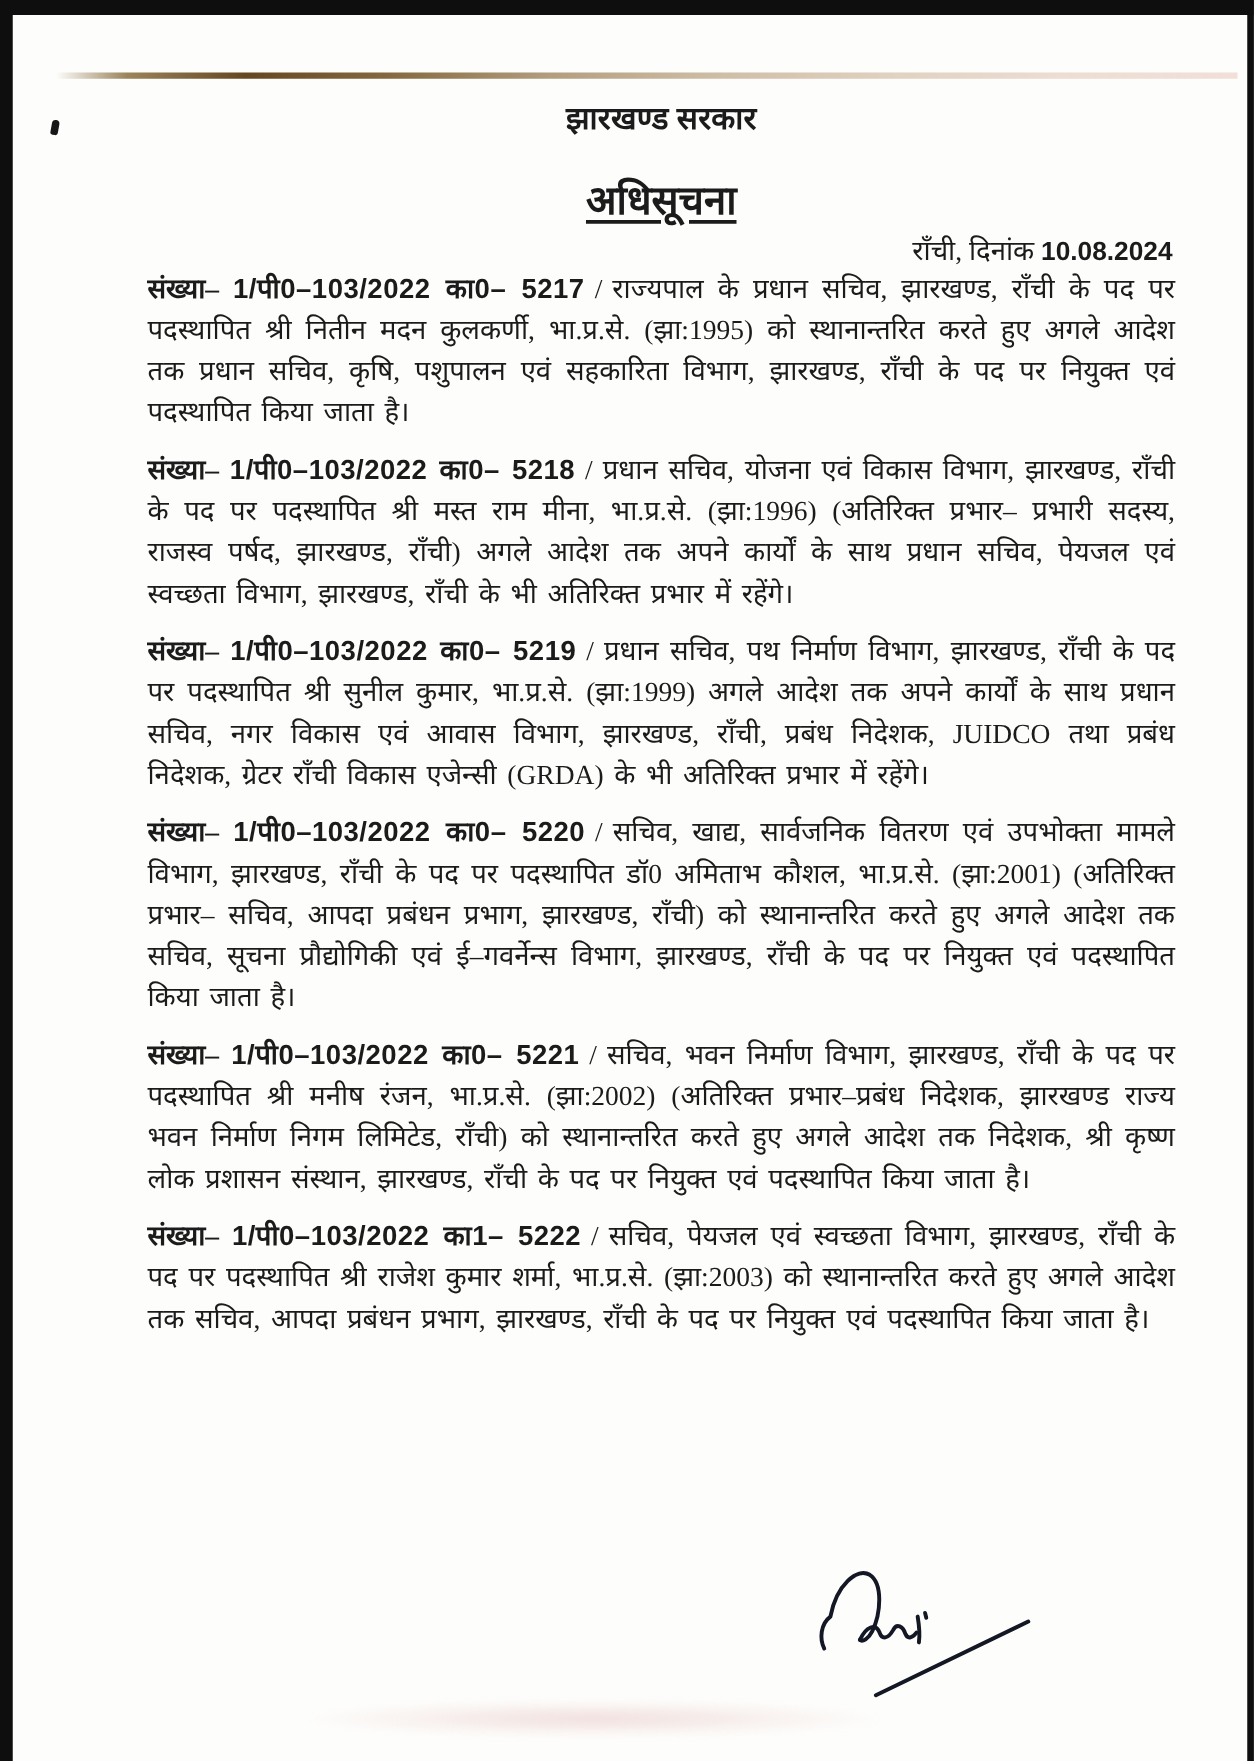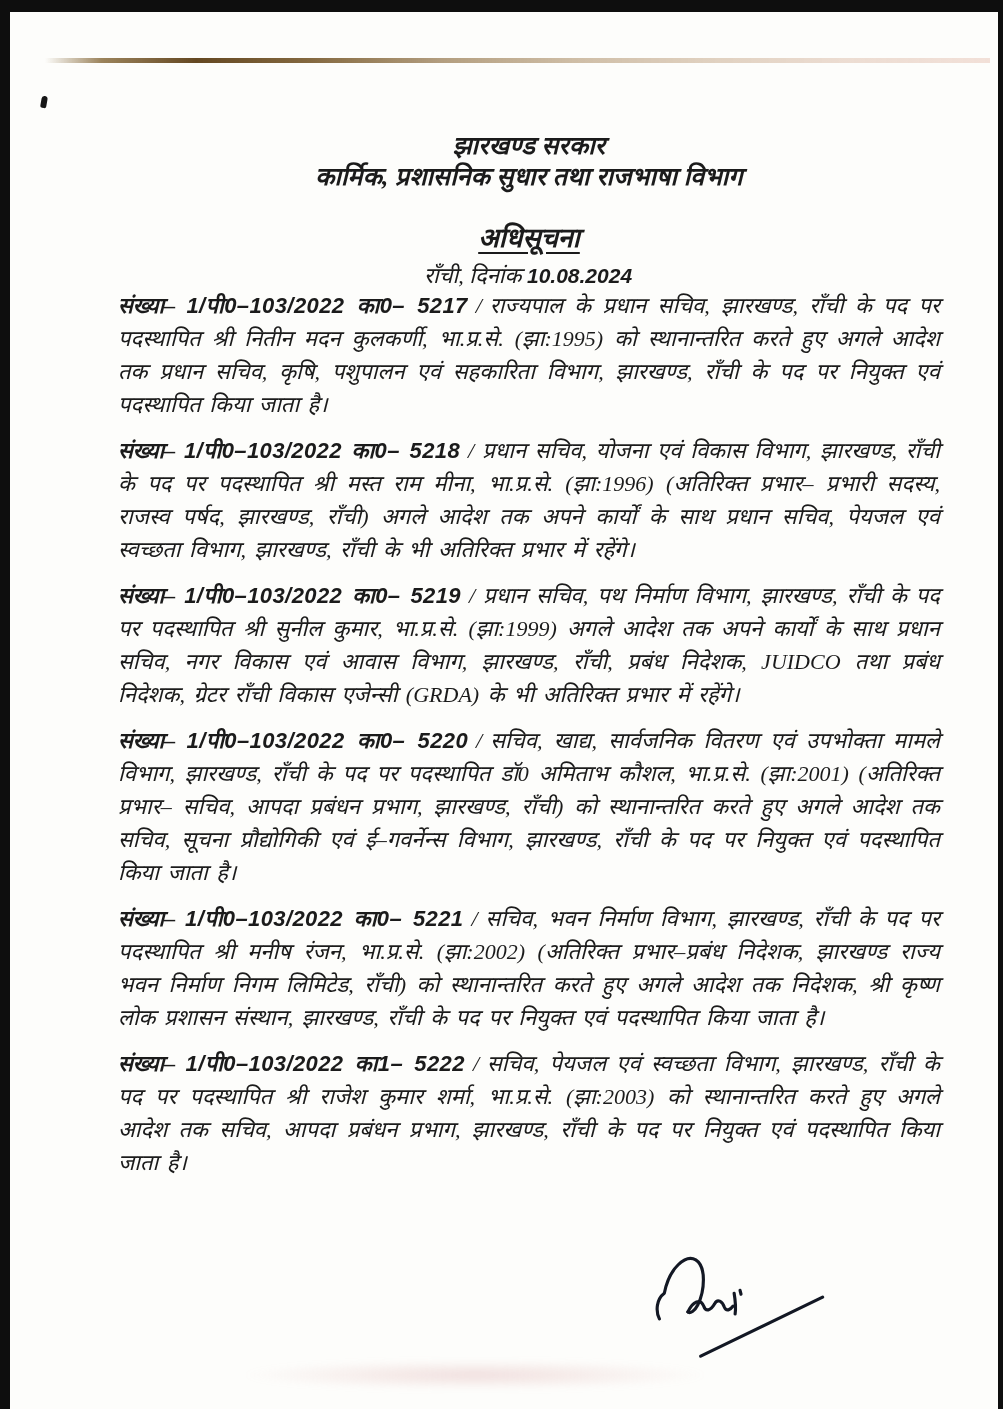--- a/index.html
+++ b/index.html
@@ -37,30 +37,29 @@
     position:absolute;left:31px;top:84px;width:6px;height:12px;z-index:3;
     background:#161616;border-radius:3px 3px 2px 2px;transform:rotate(10deg);
   }
   .bottom-smudge{
     position:absolute;left:230px;top:1348px;width:470px;height:30px;z-index:2;
     background:radial-gradient(ellipse at center, rgba(214,156,156,.30), rgba(214,156,156,0) 70%);
     filter:blur(3px);
   }
   .content{
     position:absolute;left:0;top:0;right:0;
-    padding:118px 58px 0 108px;
+    padding:68px 58px 0 108px;
     z-index:4;
-    font-style:italic;
   }
   .h-line{ text-align:center;font-size:25px;font-weight:600;line-height:31px;margin:0; letter-spacing:.2px;}
   .notif-title{
-    text-align:center;font-size:27px;font-weight:600;margin:26px 0 0 0;
+    text-align:center;font-size:32px;font-weight:600;margin:26px 0 0 0;
     text-decoration:underline;text-underline-offset:5px;
   }
-  .date-line{ text-align:center;font-size:22px;margin:4px 2px 0 0; }
+  .date-line{ text-align:right;font-size:22px;margin:4px 2px 0 0; }
   .date-num{ font-weight:700;font-family:"Liberation Sans","DejaVu Sans",sans-serif;font-size:21px; }
   .para{
     font-size:22px;line-height:33px;margin:0 0 13px 0;
     text-align:justify; word-spacing:3px;
   }
   .para:first-of-type{margin-top:14px;}
   .pnum{
     font-weight:700;font-family:"Liberation Sans","DejaVu Sans",sans-serif;
     font-size:22px;letter-spacing:.4px;
   }
@@ -77,21 +76,20 @@
 
 <div class="paper">
 
   <div class="scan-line"></div>
   <div class="ink-mark"></div>
   <div class="bottom-smudge"></div>
 
   <div class="content">
 
     <p class="h-line">झारखण्ड सरकार</p>
-    <p class="h-line">कार्मिक, प्रशासनिक सुधार तथा राजभाषा विभाग</p>
 
     <p class="notif-title">अधिसूचना</p>
 
     <p class="date-line"><span>राँची, दिनांक</span> <span class="date-num">10.08.2024</span></p>
 
     <p class="para"><span class="plabel">संख्या–</span> <span class="pnum">1/पी0–103/2022 का0– 5217</span><span class="sep">/</span><span>राज्यपाल के प्रधान सचिव, झारखण्ड, राँची के पद पर पदस्थापित श्री नितीन मदन कुलकर्णी, भा.प्र.से. (झा:1995) को स्थानान्तरित करते हुए अगले आदेश तक प्रधान सचिव, कृषि, पशुपालन एवं सहकारिता विभाग, झारखण्ड, राँची के पद पर नियुक्त एवं पदस्थापित किया जाता है।</span></p>
 
     <p class="para"><span class="plabel">संख्या–</span> <span class="pnum">1/पी0–103/2022 का0– 5218</span><span class="sep">/</span><span>प्रधान सचिव, योजना एवं विकास विभाग, झारखण्ड, राँची के पद पर पदस्थापित श्री मस्त राम मीना, भा.प्र.से. (झा:1996) (अतिरिक्त प्रभार– प्रभारी सदस्य, राजस्व पर्षद, झारखण्ड, राँची) अगले आदेश तक अपने कार्यों के साथ प्रधान सचिव, पेयजल एवं स्वच्छता विभाग, झारखण्ड, राँची के भी अतिरिक्त प्रभार में रहेंगे।</span></p>
 
     <p class="para"><span class="plabel">संख्या–</span> <span class="pnum">1/पी0–103/2022 का0– 5219</span><span class="sep">/</span><span>प्रधान सचिव, पथ निर्माण विभाग, झारखण्ड, राँची के पद पर पदस्थापित श्री सुनील कुमार, भा.प्र.से. (झा:1999) अगले आदेश तक अपने कार्यों के साथ प्रधान सचिव, नगर विकास एवं आवास विभाग, झारखण्ड, राँची, प्रबंध निदेशक, JUIDCO तथा प्रबंध निदेशक, ग्रेटर राँची विकास एजेन्सी (GRDA) के भी अतिरिक्त प्रभार में रहेंगे।</span></p>

